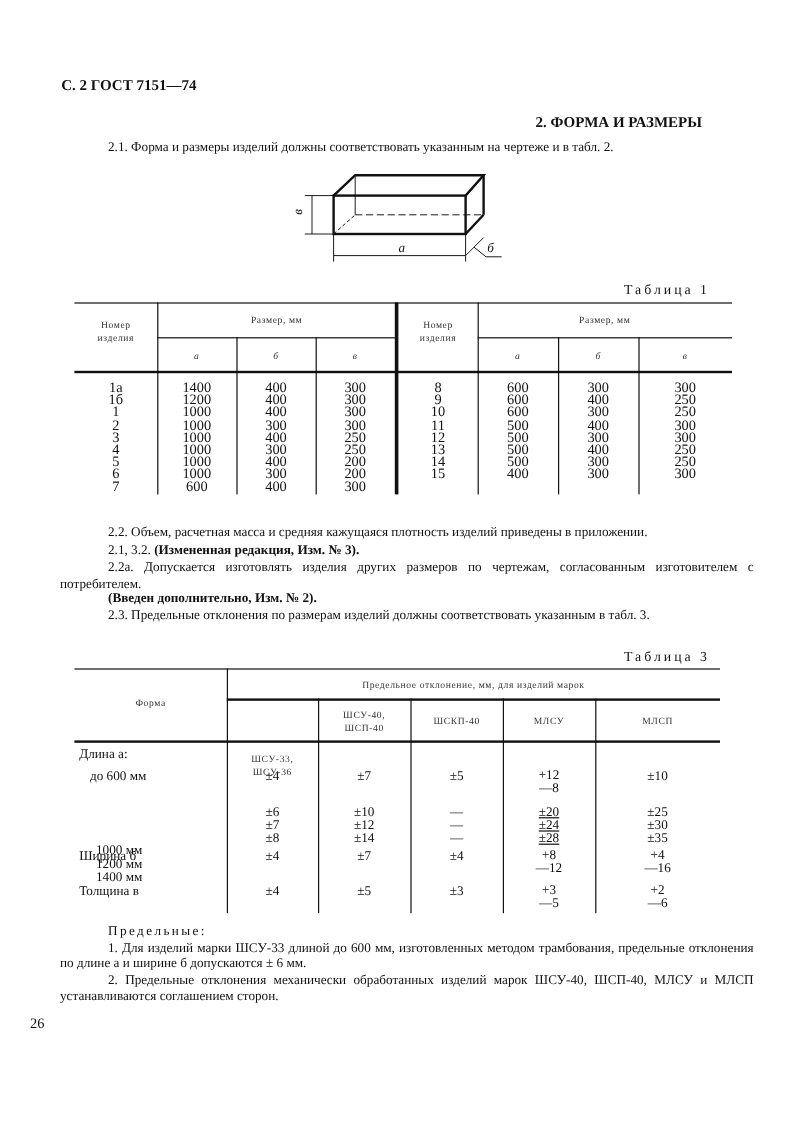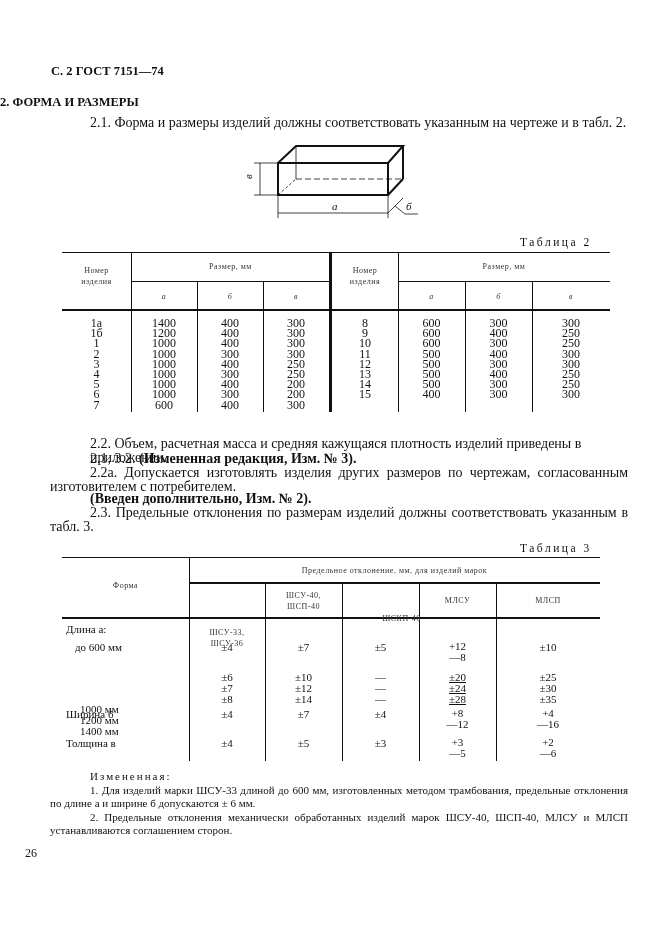--- a/index.html
+++ b/index.html
@@ -1,21 +1,21 @@
 <!DOCTYPE html>
 <html><head>
 <meta charset="utf-8">
 <style>
   html, body { margin:0; padding:0; background:#ffffff; }
   body { width:661px; height:936px; position:relative; overflow:hidden;
          font-family:"Liberation Serif", "DejaVu Serif", serif; color:#111; }
   .abs { position:absolute; }
   .hdr { left:51px; top:64px; font-weight:bold; font-size:12.5px; }
-  .sec { left:0; width:569px; top:95px; text-align:left; font-weight:bold; font-size:12.5px; }
-  .p { font-size:14px; line-height:14px; }
+  .sec { left:16px; width:569px; top:95px; text-align:right; font-weight:bold; font-size:12.5px; }
+  .p { font-size:11px; line-height:14px; }
   .ind { text-indent:40px; }
   .tcap { font-size:11.5px; letter-spacing:2.5px; }
   .bold { font-weight:bold; }
   .sm { font-size:8px; letter-spacing:0.5px; color:#333; }
   .num { font-size:12px; line-height:10.2px; text-align:center; }
   .hl { position:absolute; background:#111; }
   .vl { position:absolute; background:#111; }
   .cell { position:absolute; text-align:center; }
   .it { font-style:italic; }
 </style>
@@ -43,21 +43,21 @@
     <line x1="38" y1="75" x2="148" y2="75" stroke-width="0.8"></line>
     <line x1="148" y1="75" x2="163" y2="60" stroke-width="0.8"></line>
     <line x1="155" y1="68" x2="165" y2="76" stroke-width="0.8"></line>
     <line x1="165" y1="76" x2="178" y2="76" stroke-width="0.8"></line>
   </g>
   <text x="9" y="44" font-size="11" font-style="italic" transform="rotate(-90 9 41)" fill="#111">в</text>
   <text x="92" y="72" font-size="11" font-style="italic" fill="#111">а</text>
   <text x="166" y="72" font-size="11" font-style="italic" fill="#111">б</text>
 </svg>
 
-<div class="abs tcap" style="left:520px; top:236px;">Таблица 2</div>
+<div class="abs tcap" style="left:520px; top:236px;">Таблица 1</div>
 <div>
   <div class="hl" style="left:62px; top:252px; width:548px; height:1px;"></div>
   <div class="hl" style="left:131px; top:281px; width:199px; height:1px;"></div>
   <div class="hl" style="left:398px; top:281px; width:212px; height:1px;"></div>
   <div class="hl" style="left:62px; top:309px; width:548px; height:2px;"></div>
   <div class="vl" style="left:131px; top:252px; width:1px; height:160px;"></div>
   <div class="vl" style="left:197px; top:281px; width:1px; height:131px;"></div>
   <div class="vl" style="left:263px; top:281px; width:1px; height:131px;"></div>
   <div class="vl" style="left:329px; top:252px; width:3px; height:160px;"></div>
   <div class="vl" style="left:398px; top:252px; width:1px; height:160px;"></div>
@@ -170,21 +170,21 @@
   <div class="vl" style="left:342px; top:582px; width:1px; height:179px;"></div>
   <div class="vl" style="left:419px; top:582px; width:1px; height:179px;"></div>
   <div class="vl" style="left:496px; top:582px; width:1px; height:179px;"></div>
 
   <div class="cell sm" style="left:62px; width:127px; top:581px;">Форма</div>
   <div class="cell sm" style="left:189px; width:411px; top:566px;">Предельное отклонение, мм, для изделий марок</div>
   <div class="cell sm" style="left:189px; width:76px; top:590px; white-space:pre; line-height:11px;margin-top:37px;">ШСУ-33,
 ШСУ-36</div>
   <div class="cell sm" style="left:265px; width:77px; top:590px; white-space:pre; line-height:11px;">ШСУ-40,
 ШСП-40</div>
-  <div class="cell sm" style="left:342px; width:77px; top:614px;padding-left:21px;">ШСКП-40</div>
+  <div class="cell sm" style="left:342px; width:77px; top:596px;">ШСКП-40</div>
   <div class="cell sm" style="left:419px; width:77px; top:596px;">МЛСУ</div>
   <div class="cell sm" style="left:496px; width:104px; top:596px;">МЛСП</div>
 
   <div class="abs" style="left:66px; top:623px; font-size:11px;">Длина а:</div>
 
   <div class="abs" style="left:75px; top:641px; font-size:11px;">до 600 мм</div>
   <div class="cell" style="left:189px; width:76px; top:641px; font-size:11px;">±4</div>
   <div class="cell" style="left:265px; width:77px; top:641px; font-size:11px;">±7</div>
   <div class="cell" style="left:342px; width:77px; top:641px; font-size:11px;">±5</div>
   <div class="cell" style="left:419px; width:77px; top:641px; font-size:11px; white-space:pre; line-height:11px;">+12
@@ -222,17 +222,17 @@
   <div class="abs" style="left:66px; top:737px; font-size:11px;">Толщина в</div>
   <div class="cell" style="left:189px; width:76px; top:737px; font-size:11px;">±4</div>
   <div class="cell" style="left:265px; width:77px; top:737px; font-size:11px;">±5</div>
   <div class="cell" style="left:342px; width:77px; top:737px; font-size:11px;">±3</div>
   <div class="cell" style="left:419px; width:77px; top:737px; font-size:11px; white-space:pre; line-height:11px;">+3
 —5</div>
   <div class="cell" style="left:496px; width:104px; top:737px; font-size:11px; white-space:pre; line-height:11px;">+2
 —6</div>
 </div>
 
-<div class="abs" style="left:90px; top:770px; font-size:11px; letter-spacing:2px;">Измененная:</div>
+<div class="abs" style="left:90px; top:770px; font-size:11px; letter-spacing:2px;">Предельные:</div>
 <div class="abs ind" style="left:50px; top:784px; width:578px; font-size:11px; line-height:13px; text-align:justify;">1. Для изделий марки ШСУ-33 длиной до 600 мм, изготовленных методом трамбования, предельные отклонения по длине а и ширине б допускаются ± 6 мм.</div>
 <div class="abs ind" style="left:50px; top:811px; width:578px; font-size:11px; line-height:13px; text-align:justify;">2. Предельные отклонения механически обработанных изделий марок ШСУ-40, ШСП-40, МЛСУ и МЛСП устанавливаются соглашением сторон.</div>
 
 <div class="abs" style="left:0; width:661px; top:846px; font-size:12px;margin-left:25px;">26</div>
 
 </body></html>

